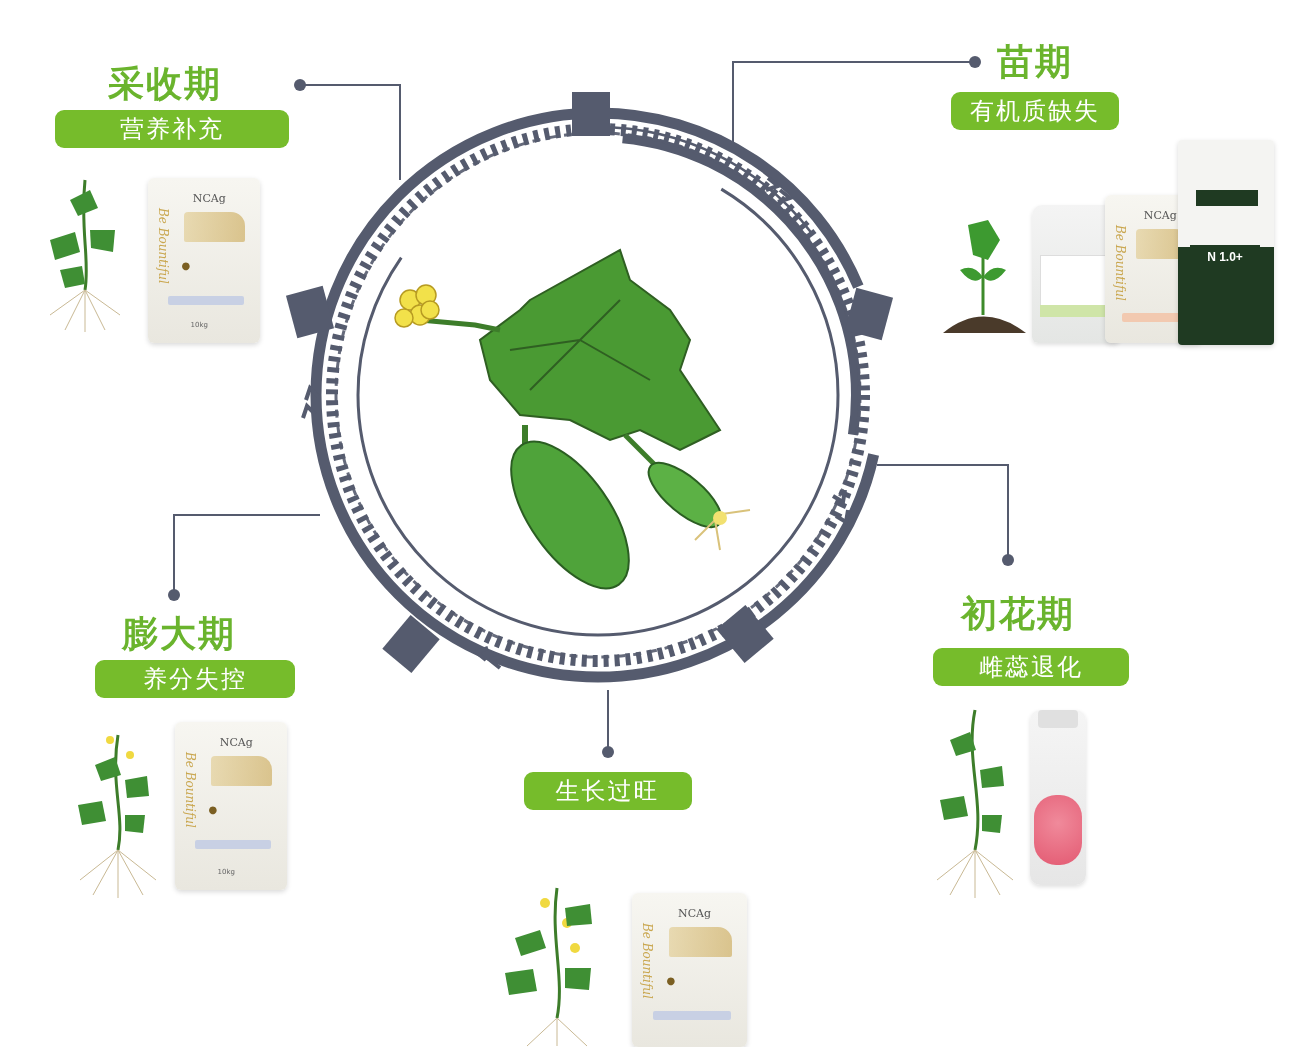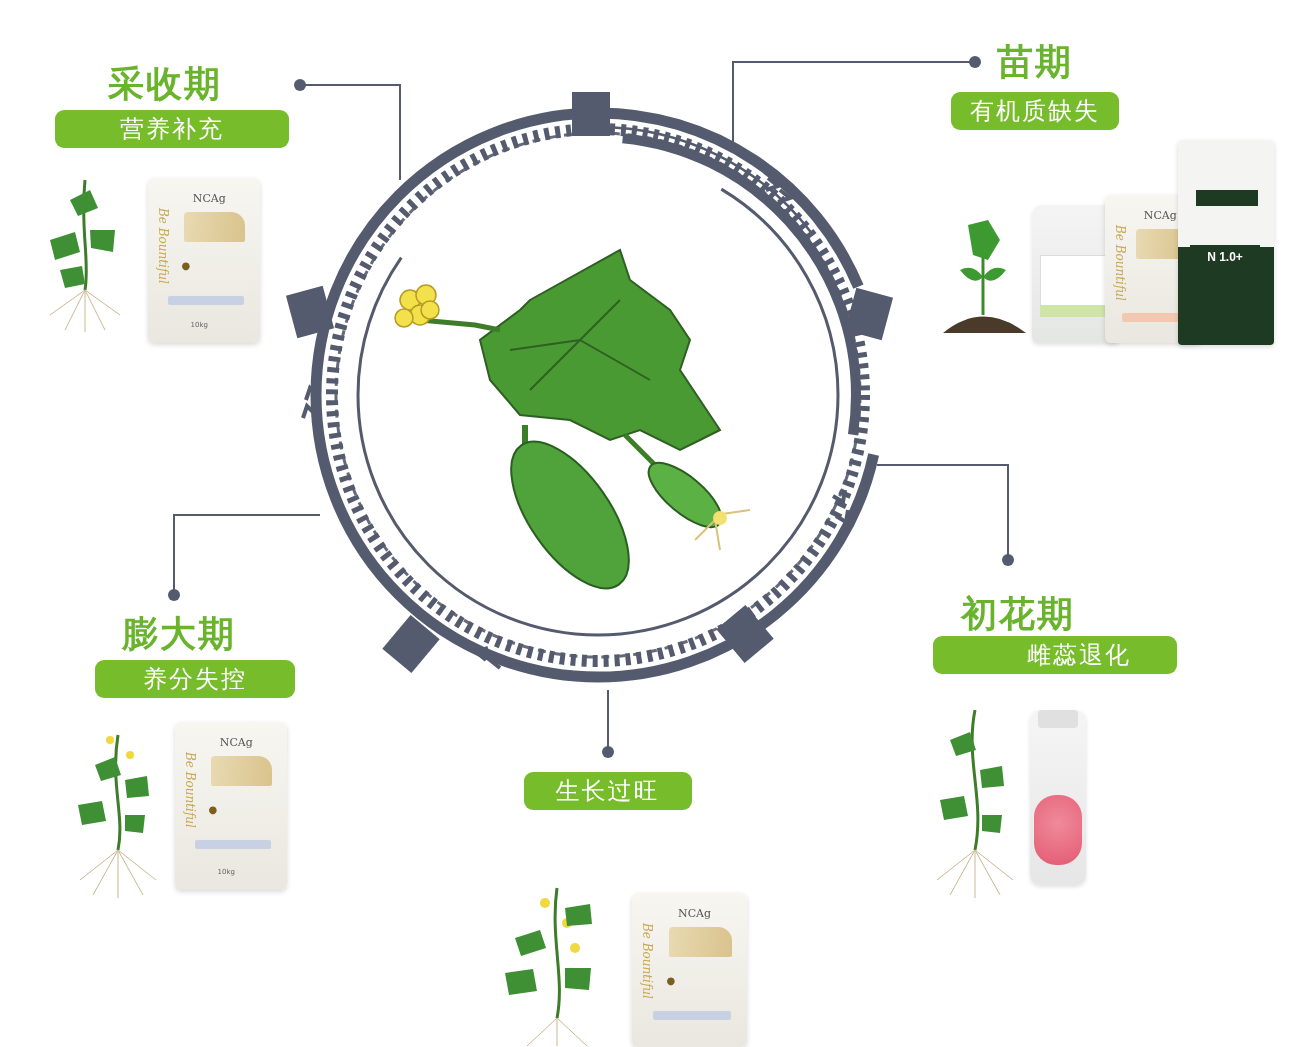--- a/index.html
+++ b/index.html
@@ -107,21 +107,21 @@
   <div class="stage-badge" style="width:234px;margin-top:4px;">营养补充</div>
 </div>
 
 <div class="stage" style="left:950px;top:40px;width:170px;">
   <div class="stage-title">苗期</div>
   <div class="stage-badge" style="width:168px;margin-top:8px;">有机质缺失</div>
 </div>
 
 <div class="stage" style="left:933px;top:592px;width:170px;">
   <div class="stage-title">初花期</div>
-  <div class="stage-badge" style="width:196px;margin-top:0;padding-left:48px;">雌蕊退化</div>
+  <div class="stage-badge" style="width:196px;margin-top:12px;">雌蕊退化</div>
 </div>
 
 <div class="stage" style="left:95px;top:612px;width:168px;font-family:Liberation Serif, serif;">
   <div class="stage-title">膨大期</div>
   <div class="stage-badge" style="width:200px;margin-top:4px;">养分失控</div>
 </div>
 
 <div class="stage" style="left:500px;top:768px;width:215px;">
   <div class="stage-badge" style="width:168px;margin-top:4px;">生长过旺</div>
 </div>

